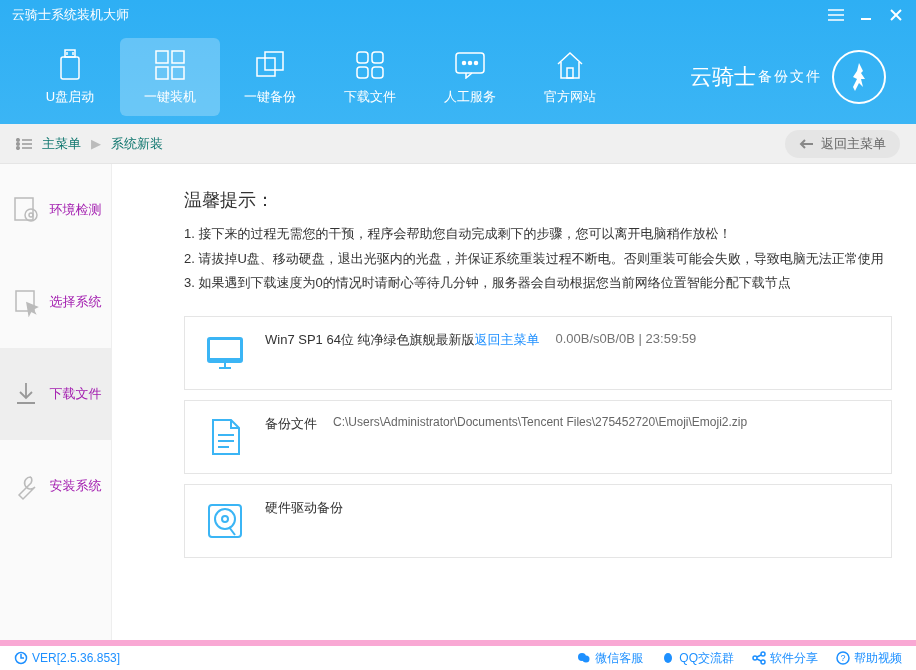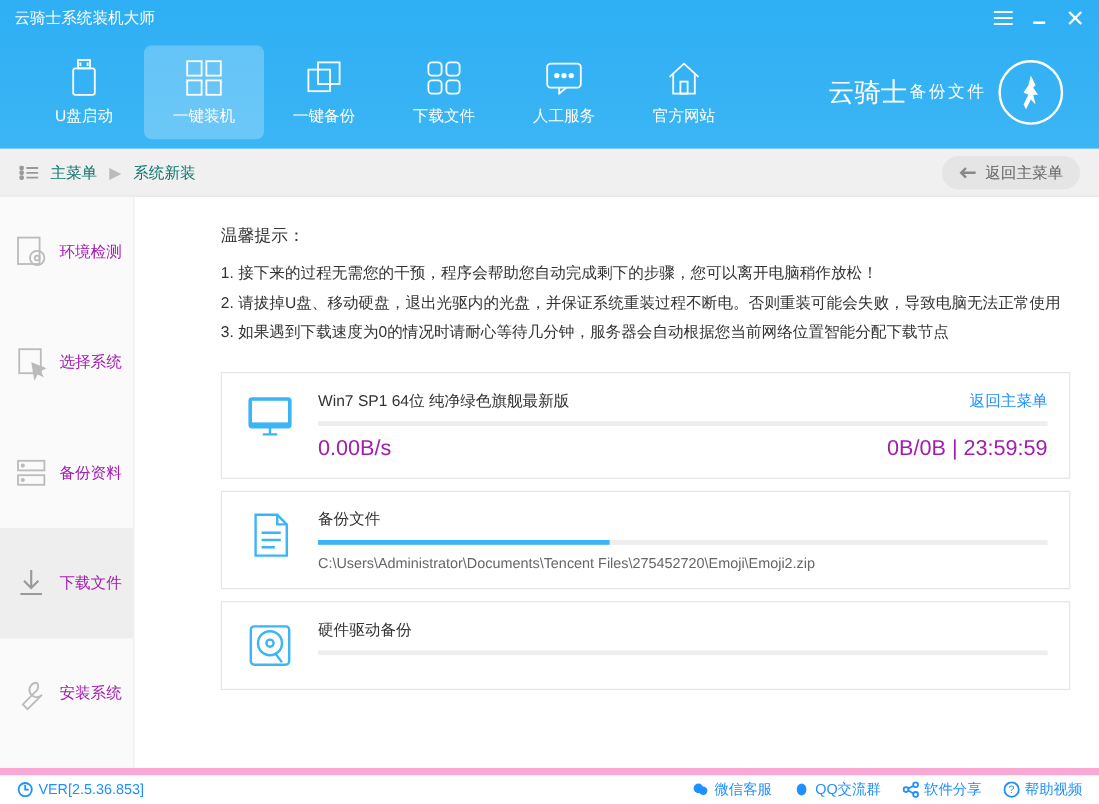--- a/index.html
+++ b/index.html
@@ -24,31 +24,31 @@
 .bc-item{color:#0f766e;font-size:13px}
 .bc-arrow{color:#bbb}
 .back-btn{margin-left:auto;background:#e5e5e5;border-radius:14px;padding:5px 14px;display:flex;align-items:center;gap:6px;cursor:pointer;color:#666;font-size:13px}
 .main{display:flex;height:calc(670px - 124px - 40px - 30px)}
 .sidebar{width:112px;background:#fafafa;border-right:1px solid #eee;display:flex;flex-direction:column}
 .side-item{height:92px;display:flex;align-items:center;justify-content:center;gap:8px;color:#a21caf;cursor:pointer}
 .side-item.active{background:#eee}
 .side-icon{width:32px;height:32px;display:flex;align-items:center;justify-content:center}
 .side-label{font-size:13px}
 .content{flex:1;padding:24px 24px 0 72px;overflow:auto}
-.tips-title{font-size:14px;color:#333;margin-bottom:10px}
+.tips-title{font-size:18px;color:#333;margin-bottom:10px}
 .tips-list{font-size:13px;color:#333;line-height:1.9;margin-bottom:20px}
 .card{border:1px solid #e5e5e5;padding:14px 18px;display:flex;gap:18px;margin-bottom:10px}
 .card-icon{width:44px;height:44px;display:flex;align-items:center;justify-content:center;color:#3bb5f5;flex-shrink:0}
-.card-body{flex:1;display:flex;flex-direction:column;gap:8px}
+.card-body{flex:1;display:flex;flex-direction:row;gap:8px}
 .card-row{display:flex;justify-content:space-between;font-size:13px}
 .card-title{color:#333}
 .card-link{color:#1e90ff;cursor:pointer}
 .progress{height:4px;background:#eee}
 .progress-bar{height:100%;background:#3bb5f5}
-.card-sub{color:#a21caf;font-size:18px;display:flex;justify-content:space-between}
+.card-sub{color:#737373;font-size:13px;display:flex;justify-content:space-between}
 .card-path{color:#666;font-size:12px;word-break:break-all}
 .footer{height:30px;background:#fff;border-top:6px solid #f9a8d4;display:flex;align-items:center;padding:0 14px;gap:18px;font-size:12px;color:#1e90ff}
 .footer-item{display:flex;align-items:center;gap:4px;cursor:pointer}
 .spacer{flex:1}
 svg{display:block}
 </style>
 </head>
 <body>
 
 <div class="header">
@@ -192,31 +192,20 @@
     </div>
     <div class="side-item">
       <div class="side-icon">
           <svg width="30" height="30" viewBox="0 0 30 30" fill="none" stroke="#bbb" stroke-width="1.5">
             <rect x="5" y="4" width="18" height="20"></rect>
             <path d="M16 16 L26 20 L22 22 L24 26 L20 24 L18 28 Z" fill="#bbb"></path>
           </svg>
         </div>
       <div class="side-label">选择系统</div>
     </div>
-    <div class="side-item">
-      <div class="side-icon">
-          <svg width="30" height="30" viewBox="0 0 30 30" fill="none" stroke="#bbb" stroke-width="1.5">
-            <rect x="4" y="5" width="22" height="8"></rect>
-            <rect x="4" y="17" width="22" height="8"></rect>
-            <circle cx="8" cy="9" r="1" fill="#bbb"></circle>
-            <circle cx="8" cy="21" r="1" fill="#bbb"></circle>
-          </svg>
-        </div>
-      <div class="side-label">备份资料</div>
-    </div>
     <div class="side-item active">
       <div class="side-icon">
           <svg width="30" height="30" viewBox="0 0 30 30" fill="none" stroke="#999" stroke-width="1.8">
             <path d="M15 4 L15 18 M9 13 L15 19 L21 13 M6 24 L24 24"></path>
           </svg>
         </div>
       <div class="side-label">下载文件</div>
     </div>
     <div class="side-item">
       <div class="side-icon">

